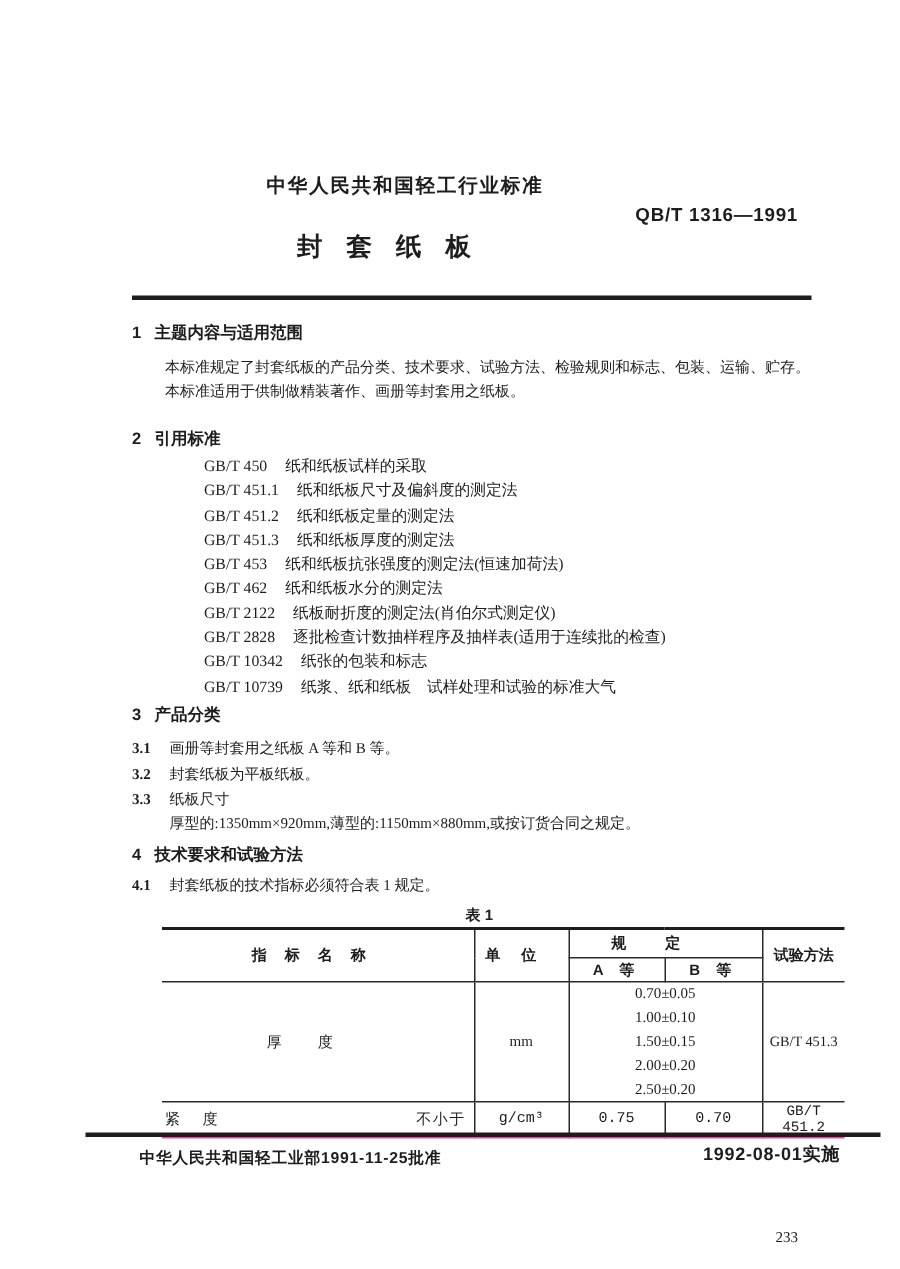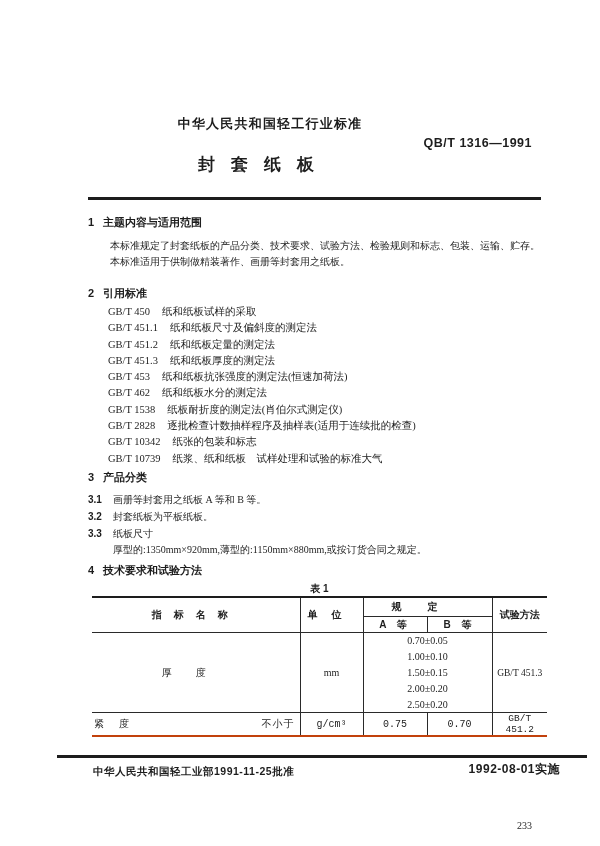--- a/index.html
+++ b/index.html
@@ -18,39 +18,39 @@
   .std-code { position:absolute; top:136px; right:68px; font-size:12.5px; letter-spacing:0.5px; }
   .doc-title { position:absolute; top:153px; left:0; width:528px; text-align:center;
     font-size:17px; letter-spacing:16px; padding-left:0; }
   .header-rule { position:absolute; top:197px; left:88px; width:453px; height:3px; background:#1d1d1d; }
 
   
   .body-flow { position:absolute; top:210px; left:88px; width:470px; font-size:10px; }
   .sec-h { display:flex; font-size:11px; line-height:14px; }
   .sec-h .sec-num { width:15px; flex:none; }
   .sub-item { display:flex; font-size:10px; line-height:17px; white-space:nowrap; }
-  .sub-item .item-num { width:25px; flex:none; font-family:Liberation Sans, sans-serif; font-weight:bold; }
+  .sub-item .item-num { width:25px; flex:none; font-family:Liberation Serif, serif; font-weight:bold; }
   .para { margin-left:22px; line-height:16px; white-space:nowrap;font-family:Liberation Serif, serif; }
   .para-group { margin-top:9px; }
   .h-margin-1 { margin-top:5px; }
   .h-margin-2 { margin-top:16px; }
   .h-margin-3 { margin-top:3px; }
   .h-margin-4 { margin-top:6px; }
   .refs { margin-top:4px; margin-left:20px; }
   .ref-line { line-height:16.3px; white-space:nowrap; font-size:10.5px; }
-  .ref-code { display:inline-block; margin-right:12px; }
+  .ref-code { display:inline-block; margin-right:12px;margin-left:28px; }
   .items3 { margin-top:7px; }
   .detail-line { margin-left:25px; line-height:15px; white-space:nowrap; }
   .item41 { margin-top:5px; }
 
   
   .tbl-caption { margin-top:6px; margin-left:4px; width:455px; text-align:center;
     font-size:10px; line-height:12px; }
-  table.spec { margin-left:4px; margin-top:1px; width:455px; border-collapse:collapse; table-layout:fixed;
-    border-top:2.5px solid #1d1d1d; border-bottom:2px solid #c2410c; font-size:10px; }
+  table.spec { margin-left:20px; margin-top:1px; width:455px; border-collapse:collapse; table-layout:fixed;
+    border-top:2.5px solid #1d1d1d; border-bottom:2px solid #ec4899; font-size:10px; }
   table.spec td { border-right:1px solid #2a2a2a; border-bottom:1px solid #2a2a2a;
     vertical-align:middle; text-align:center; padding:0; }
   table.spec td.no-br { border-right:none; }
   table.spec tr.last td { border-bottom:none; }
   .hrow1 { height:20px; } .hrow2 { height:16px; }
   .trow { height:79px; } .drow { height:18px;font-family:Liberation Mono, monospace; }
   td.hcell { font-family:"Liberation Sans","DejaVu Sans",sans-serif; font-weight:bold; }
   td.c-indicator-h { letter-spacing:12px; padding-left:12px; }
   td.c-unit-h { letter-spacing:14px; padding-left:14px; }
   td.c-spec-h { letter-spacing:26px; padding-left:26px; }
@@ -94,21 +94,21 @@
       <span class="sec-num">2</span>
       <span>引用标准</span>
     </div>
     <div class="refs">
       <div class="ref-line"><span class="ref-code">GB/T 450</span><span>纸和纸板试样的采取</span></div>
       <div class="ref-line"><span class="ref-code">GB/T 451.1</span><span>纸和纸板尺寸及偏斜度的测定法</span></div>
       <div class="ref-line"><span class="ref-code">GB/T 451.2</span><span>纸和纸板定量的测定法</span></div>
       <div class="ref-line"><span class="ref-code">GB/T 451.3</span><span>纸和纸板厚度的测定法</span></div>
       <div class="ref-line"><span class="ref-code">GB/T 453</span><span>纸和纸板抗张强度的测定法(恒速加荷法)</span></div>
       <div class="ref-line"><span class="ref-code">GB/T 462</span><span>纸和纸板水分的测定法</span></div>
-      <div class="ref-line"><span class="ref-code">GB/T 1538</span><span>纸板耐折度的测定法(肖伯尔式测定仪)</span></div>
+      <div class="ref-line"><span class="ref-code">GB/T 2122</span><span>纸板耐折度的测定法(肖伯尔式测定仪)</span></div>
       <div class="ref-line"><span class="ref-code">GB/T 2828</span><span>逐批检查计数抽样程序及抽样表(适用于连续批的检查)</span></div>
       <div class="ref-line"><span class="ref-code">GB/T 10342</span><span>纸张的包装和标志</span></div>
       <div class="ref-line"><span class="ref-code">GB/T 10739</span><span>纸浆、纸和纸板　试样处理和试验的标准大气</span></div>
     </div>
 
     <div class="sec-h hd h-margin-3">
       <span class="sec-num">3</span>
       <span>产品分类</span>
     </div>
     <div class="items3">
@@ -123,20 +123,24 @@
       <div class="sub-item">
         <span class="item-num">3.3</span>
         <span>纸板尺寸</span>
       </div>
       <div class="detail-line">厚型的:1350mm×920mm,薄型的:1150mm×880mm,或按订货合同之规定。</div>
     </div>
 
     <div class="sec-h hd h-margin-4">
       <span class="sec-num">4</span>
       <span>技术要求和试验方法</span>
+    </div>
+    <div class="sub-item item41">
+      <span class="item-num">4.1</span>
+      <span>封套纸板的技术指标必须符合表 1 规定。</span>
     </div>
 
     <div class="tbl-caption hd">表 1</div>
     <table class="spec">
       <colgroup>
         <col style="width:208px">
           <col style="width:63px">
           <col style="width:64px">
           <col style="width:65px">
           <col style="width:55px">

